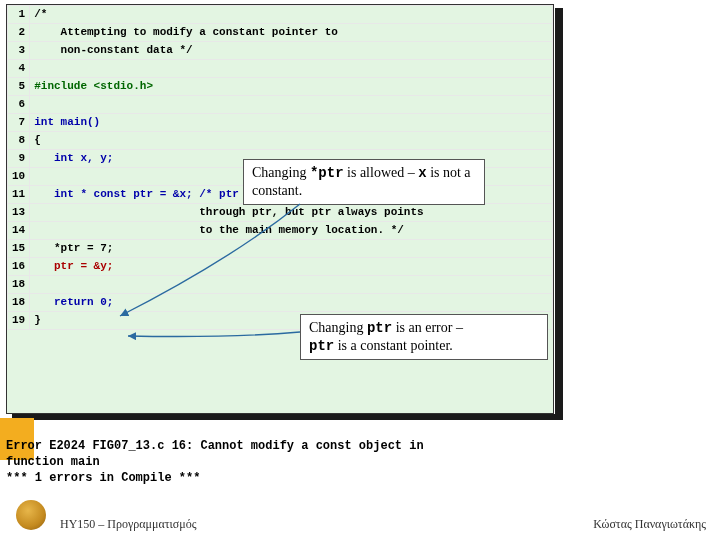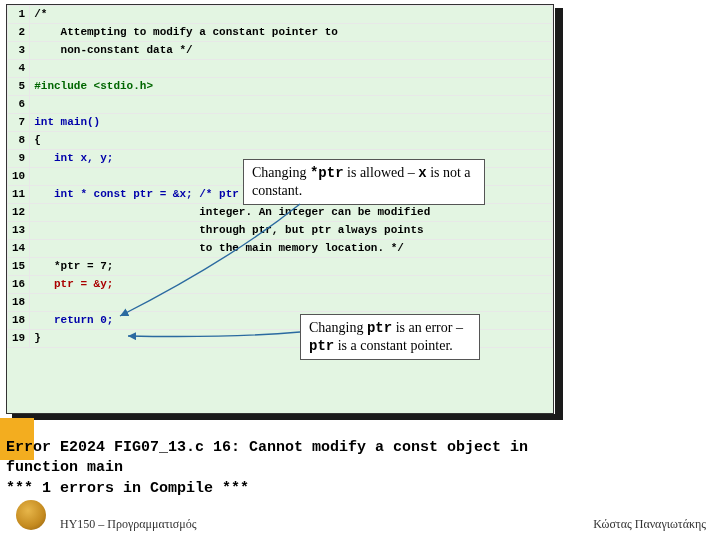--- a/index.html
+++ b/index.html
@@ -80,21 +80,21 @@
     font-size: 14px;
     line-height: 1.3;
   }
   .callout .mono { font-family: 'Courier New', monospace; font-weight: bold; }
   .err-block {
     position: absolute;
     left: 6px;
     top: 438px;
     font-family: 'Courier New', monospace;
     font-weight: bold;
-    font-size: 15px;
+    font-size: 12px;
     line-height: 1.35;
     white-space: pre;
   }
   .footer {
     position: absolute;
     left: 0;
     bottom: 8px;
     width: 720px;
     font-size: 12px;
     color: #333;
@@ -167,24 +167,20 @@
             <td class="ln">9</td>
             <td class="cd">   <span class="kw-blue">int x, y;</span></td>
           </tr>
           <tr>
             <td class="ln">10</td>
             <td class="cd"><span></span></td>
           </tr>
           <tr>
             <td class="ln">11</td>
             <td class="cd">   <span class="kw-blue">int * const ptr = &amp;x; /* ptr is a constant pointer to an</span></td>
-          </tr>
-          <tr>
-            <td class="ln">12</td>
-            <td class="cd">                         <span>integer. An integer can be modified</span></td>
           </tr>
           <tr>
             <td class="ln">13</td>
             <td class="cd">                         <span>through ptr, but ptr always points</span></td>
           </tr>
           <tr>
             <td class="ln">14</td>
             <td class="cd">                         <span>to the main memory location. */</span></td>
           </tr>
           <tr>
@@ -218,21 +214,21 @@
   </div>
   <svg class="arrow" style="left:0;top:0" width="720" height="540">
     <defs>
       <marker id="ah1" markerWidth="8" markerHeight="8" refX="6" refY="3" orient="auto">
         <path d="M0,0 L6,3 L0,6 Z" fill="#2b6aa0"></path>
       </marker>
     </defs>
     <path d="M 300 204 Q 230 260 120 316" stroke="#2b6aa0" stroke-width="1.4" fill="none" marker-end="url(#ah1)"></path>
   </svg>
 
-  <div class="callout" style="left:300px; top:314px; width:180px;">
+  <div class="callout" style="left:300px; top:314px; width:248px;">
     <span>Changing </span><span class="mono">ptr</span><span> is an error – </span><br><span class="mono">ptr</span><span> is a constant pointer.</span>
   </div>
   <svg class="arrow" style="left:0;top:0" width="720" height="540">
     <defs>
       <marker id="ah2" markerWidth="8" markerHeight="8" refX="6" refY="3" orient="auto">
         <path d="M0,0 L6,3 L0,6 Z" fill="#2b6aa0"></path>
       </marker>
     </defs>
     <path d="M 300 332 Q 230 338 128 336" stroke="#2b6aa0" stroke-width="1.4" fill="none" marker-end="url(#ah2)"></path>
   </svg>

